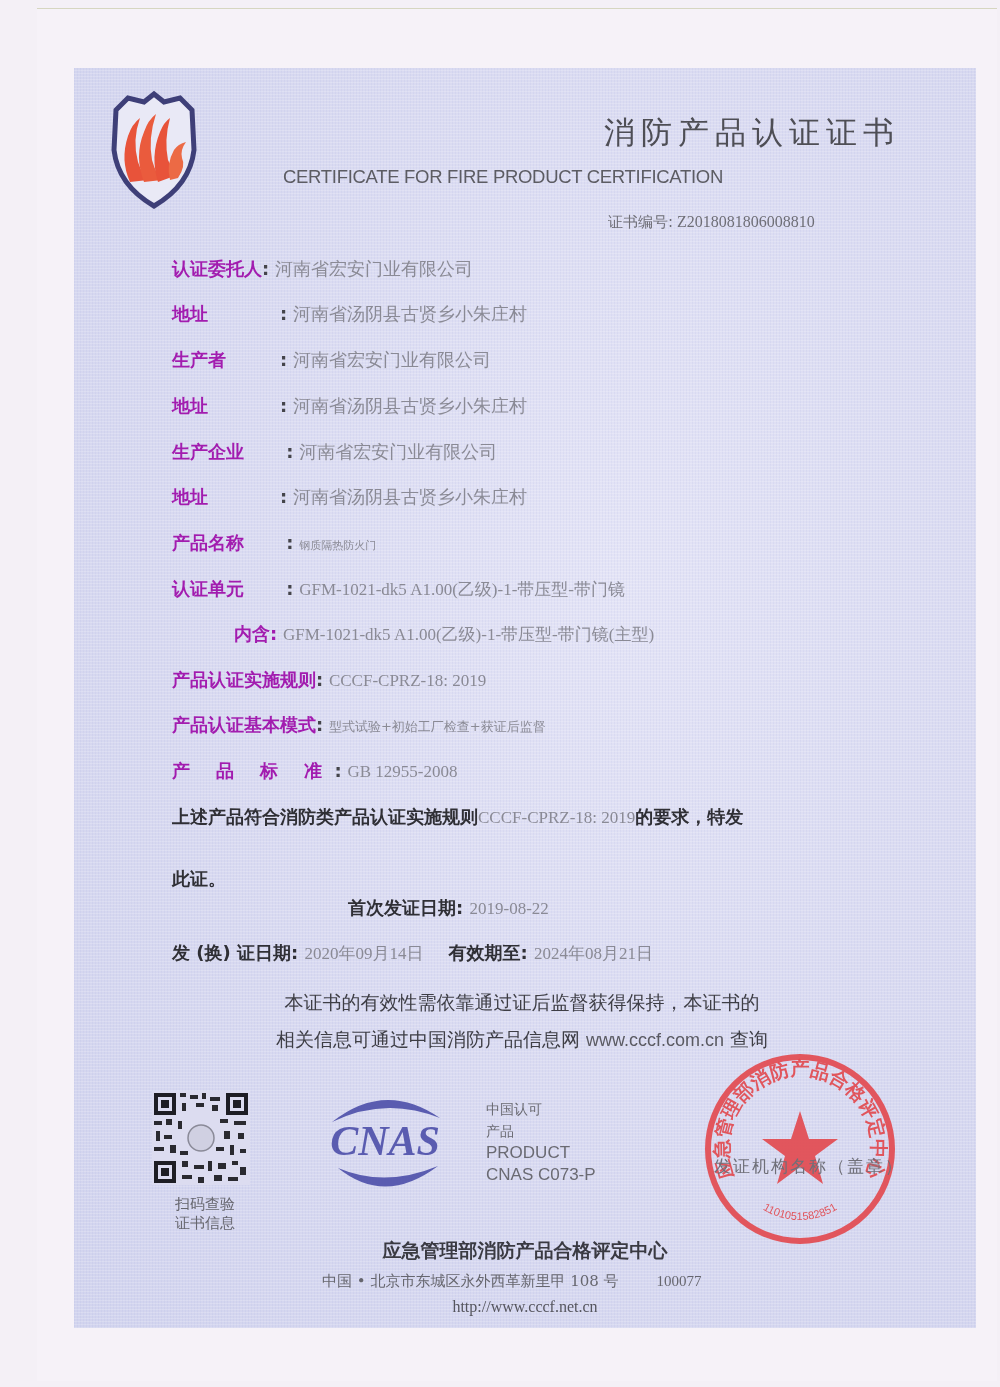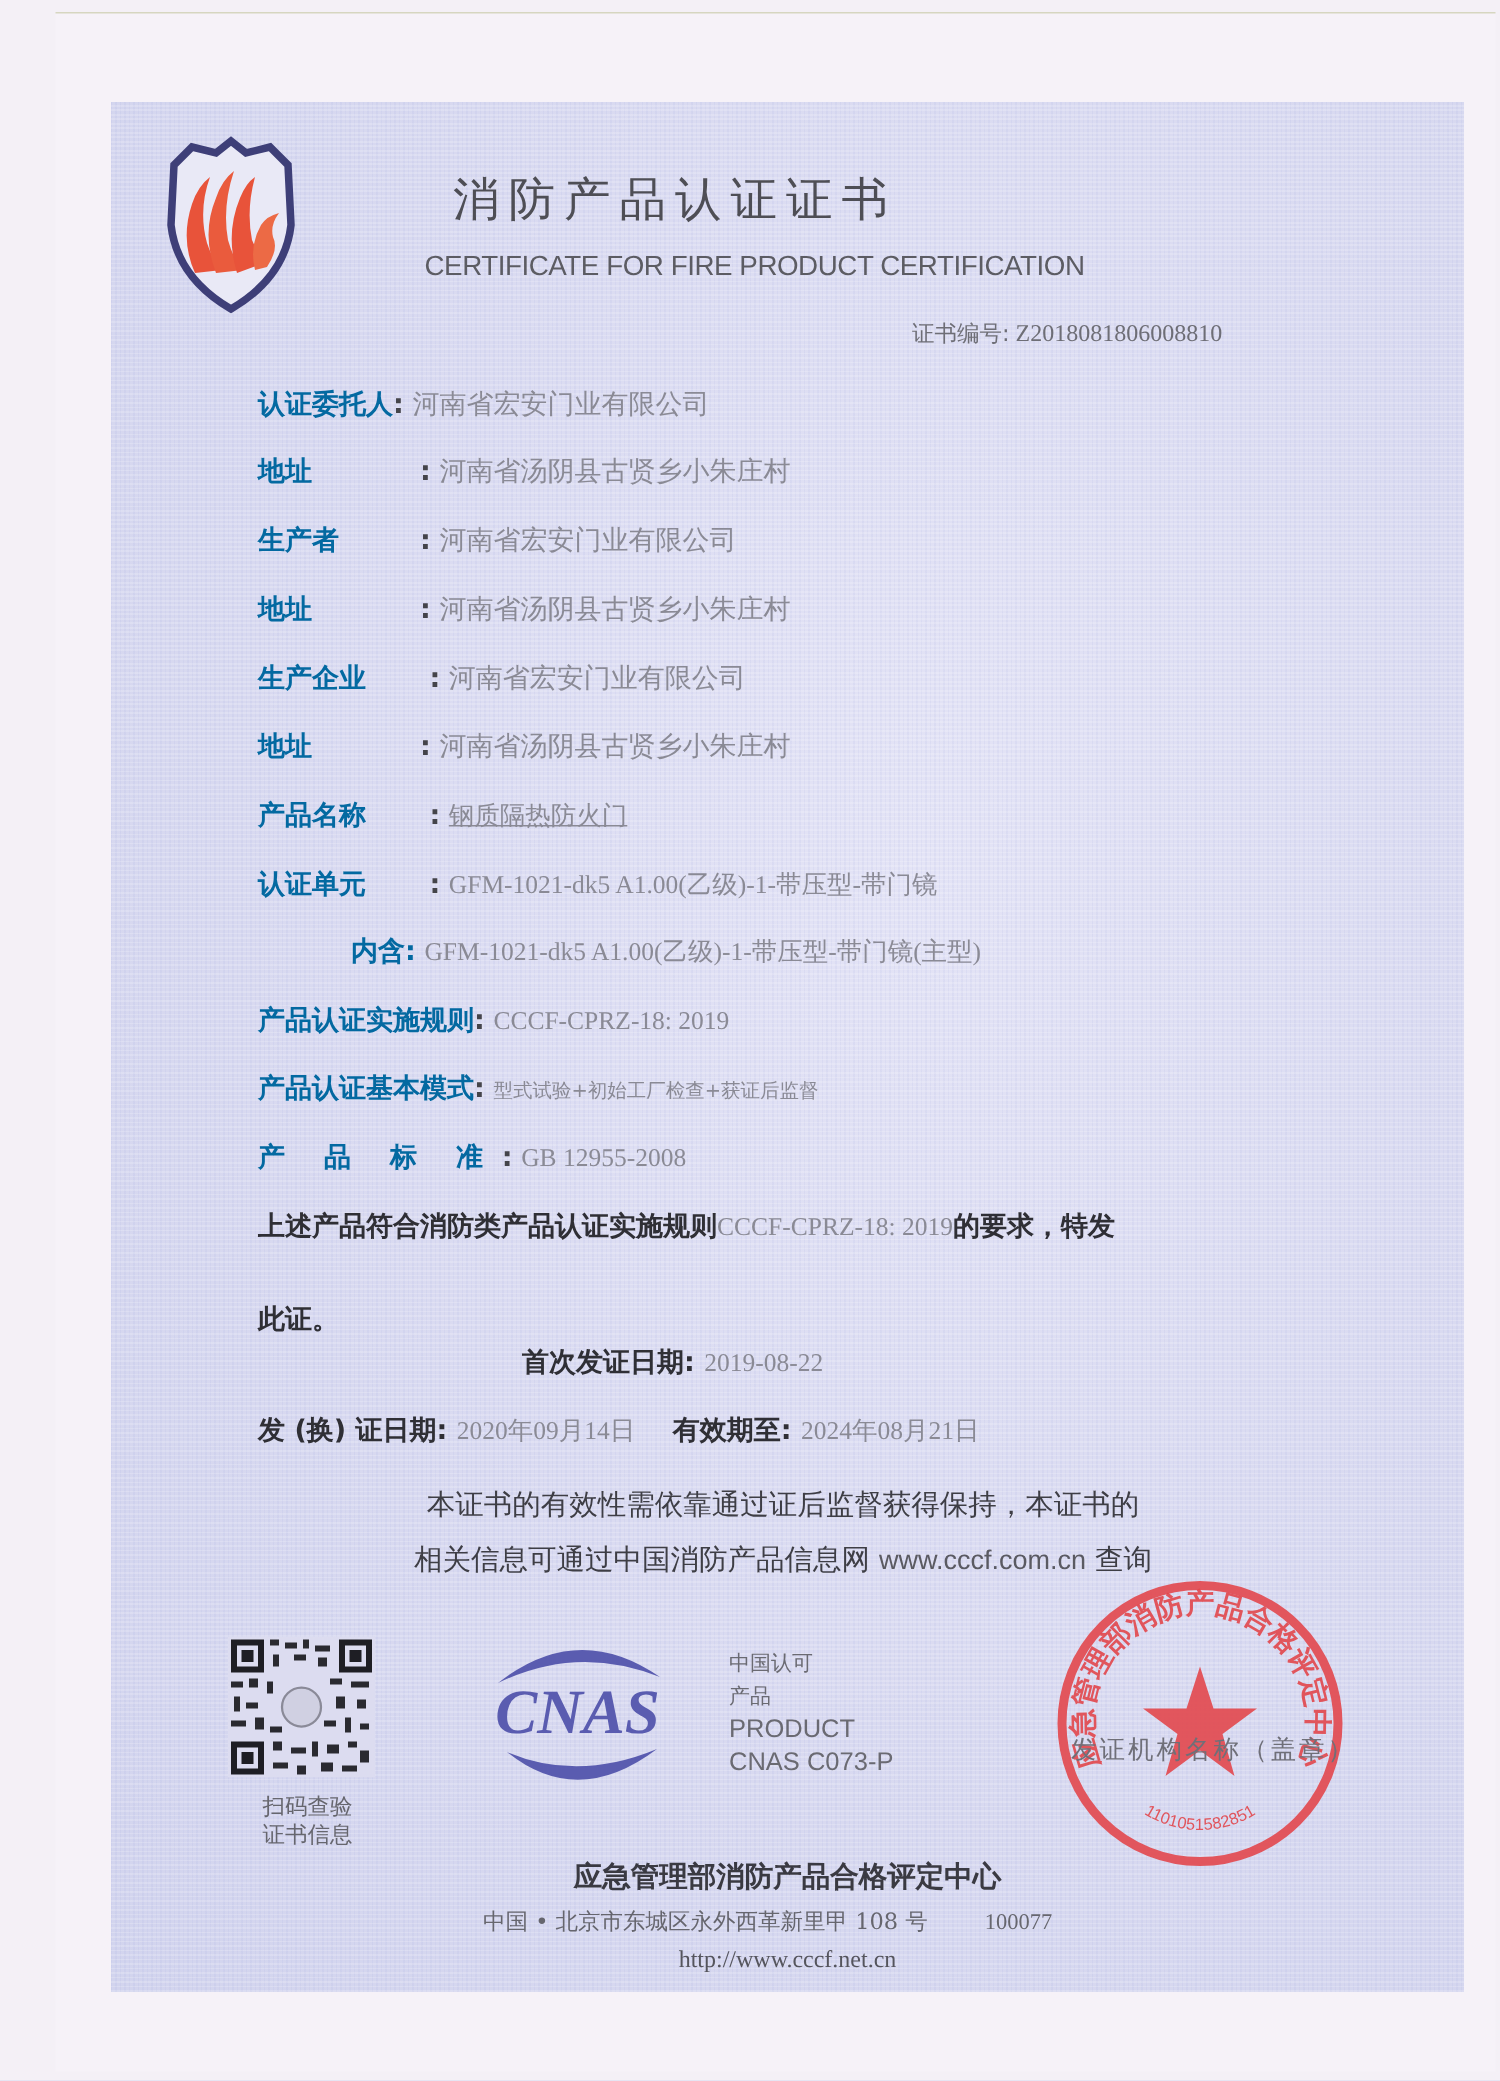--- a/index.html
+++ b/index.html
@@ -16,38 +16,38 @@
   .panel {
     position:absolute; left:74px; top:68px; width:902px; height:1260px;
     background-color:#d9daf1;
     background-image:
       repeating-linear-gradient(0deg, rgba(255,255,255,0.18) 0px, rgba(255,255,255,0.18) 1px, transparent 1px, transparent 3px),
       repeating-linear-gradient(90deg, rgba(150,160,220,0.10) 0px, rgba(150,160,220,0.10) 1px, transparent 1px, transparent 3px),
       radial-gradient(ellipse at 60% 40%, #e4e4f6 0%, #d8d9f0 60%, #d2d4ee 100%);
   }
   .logo { position:absolute; left:106px; top:90px; width:96px; height:120px; }
   .title-cn {
-    position:absolute; left:0; width:900px; top:112px; text-align:center;
+    position:absolute; left:0; width:900px; top:112px; text-align:right;
     font-size:31px; letter-spacing:6px; color:#4e4e55;
     font-family:"DejaVu Sans", sans-serif; font-weight:400;
   }
   .title-en {
     position:absolute; left:283px; top:166px; width:490px;
     font-size:18.5px; color:#5c5c63; letter-spacing:-0.3px;
     font-family:"Liberation Sans", sans-serif;
   }
   .cert-no {
     position:absolute; left:608px; top:213px; font-size:16px; color:#6e6e76;
     font-family:"Liberation Serif", serif;
   }
   .cert-no .lbl { font-family:"DejaVu Sans", sans-serif; font-size:15px; }
   .row {
     position:absolute; left:172px; font-size:18px; color:#333338; white-space:nowrap;
   }
-  .row .k { font-weight:bold; color:#0369a1; display:inline-block; }
+  .row .k { font-weight:bold; color:#a21caf; display:inline-block; }
   .row .v { color:#8a8a95; font-weight:normal; }
   .row .v.mono { font-family:"Liberation Serif", serif; font-weight:normal; font-size:17px; }
   .spread { display:inline-flex; justify-content:space-between; width:108px; }
   .spread4 { display:inline-flex; justify-content:space-between; width:108px; }
   .colon { font-weight:bold; color:#44444a; }
   .para { position:absolute; left:172px; font-size:18px; color:#2f2f35; font-weight:bold; }
   .para .mono { font-family:"Liberation Serif", serif; font-weight:normal; color:#8a8a95; font-size:17px; }
   .notice {
     position:absolute; left:0; width:1000px; text-align:center; font-size:19px; color:#3e3e45;
   }
@@ -127,21 +127,21 @@
   <span class="v">河南省宏安门业有限公司</span>
 </div>
 
 <div class="row" style="top:485px;">
   <span class="k spread"><span>地</span><span>址</span></span><span class="colon">:</span>
   <span class="v">河南省汤阴县古贤乡小朱庄村</span>
 </div>
 
 <div class="row" style="top:531px;">
   <span class="k spread4"><span>产</span><span>品</span><span>名</span><span>称</span></span><span class="colon">&nbsp;:</span>
-  <span class="v" style="font-weight:normal;font-size:17px;text-decoration:underline;">钢质隔热防火门</span>
+  <span class="v" style="font-weight:normal;font-size:11px;">钢质隔热防火门</span>
 </div>
 
 <div class="row" style="top:577px;">
   <span class="k spread4"><span>认</span><span>证</span><span>单</span><span>元</span></span><span class="colon">&nbsp;:</span>
   <span class="v mono">GFM-1021-dk5 A1.00(乙级)-1-带压型-带门镜</span>
 </div>
 
 <div class="row" style="top:622px; left:234px;">
   <span class="k">内含:</span>
   <span class="v mono">GFM-1021-dk5 A1.00(乙级)-1-带压型-带门镜(主型)</span>

